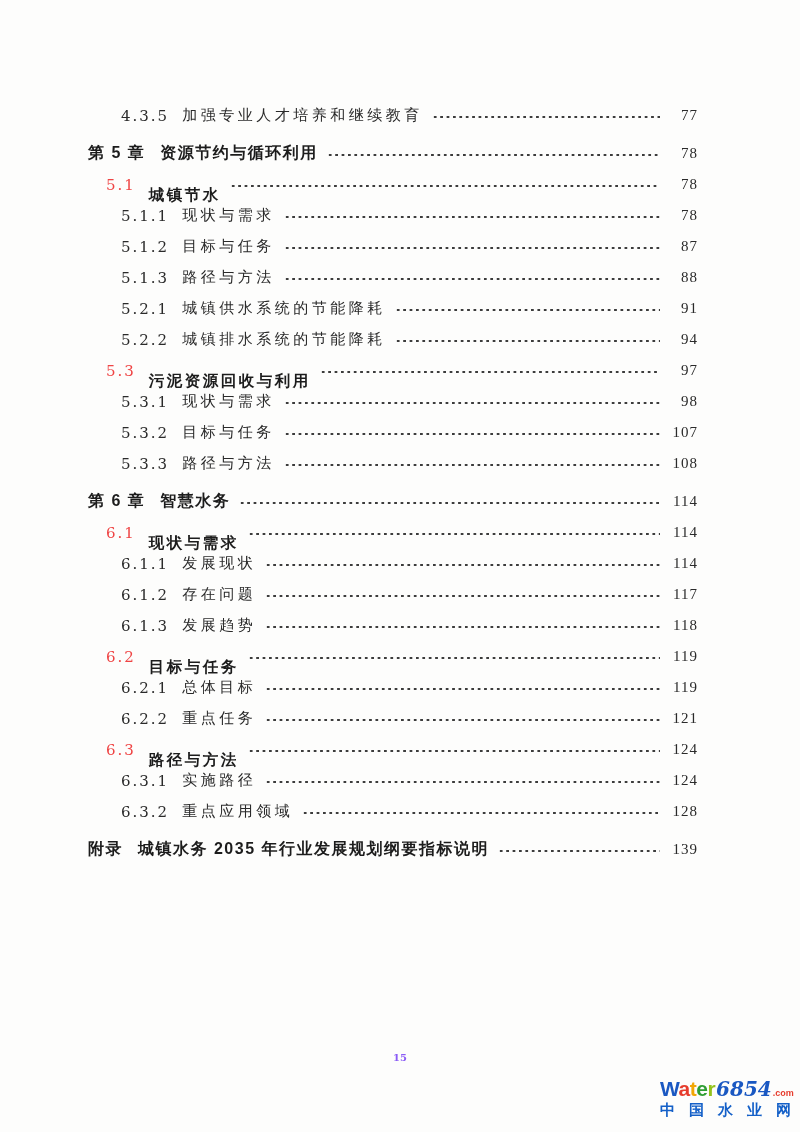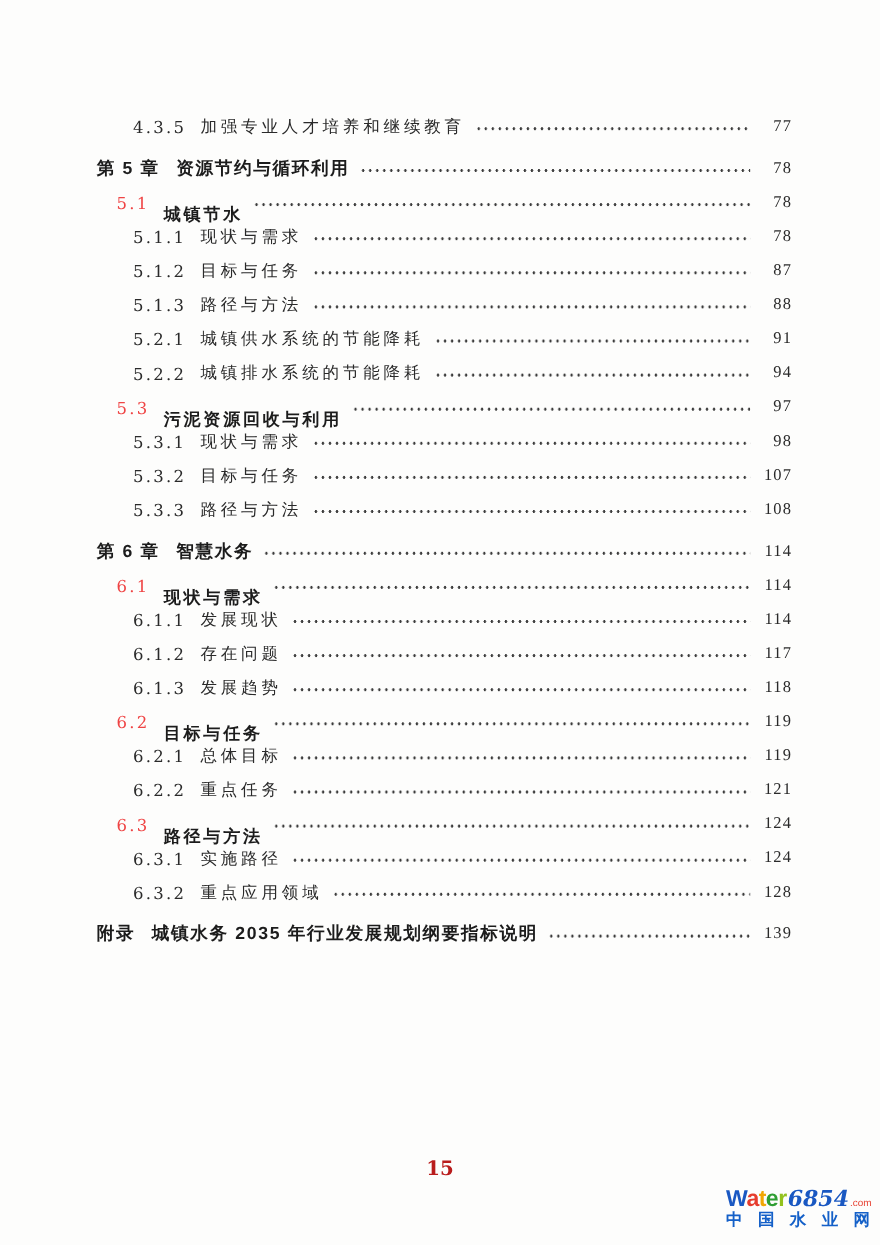--- a/index.html
+++ b/index.html
@@ -10,21 +10,21 @@
     overflow: hidden;
     font-family: "Liberation Serif", "DejaVu Serif", serif;
     color: #222;
   }
   .page {
     position: absolute;
     inset: 0;
   }
   .toc {
     position: absolute;
-    top: 100px; left: 88px; right: 80px;
+    top: 100px; left: 88px; right: 102px;
   }
   .toc-row {
     display: flex;
     align-items: center;
     height: 31px;
     white-space: nowrap;
   }
   .toc-row.lv1 { margin-top: 7px; }
   
   .toc-num {
@@ -79,23 +79,23 @@
     font-size: 15px;
     color: #2a2a2a;
     letter-spacing: 1px;
   }
   
   .folio {
     position: absolute;
     top: 1052px; left: 0; right: 0;
     text-align: center;
     font-family: "DejaVu Serif", serif;
-    font-size: 18px;
-    font-weight: 700;
-    color: #b91c1c;
+    font-size: 10px;
+    font-weight: 700;
+    color: #8b5cf6;
   }
   
   .logo {
     position: absolute;
     top: 1078px; right: 2px;
     width: 138px;
     margin-left: 39px;
   }
   .logo-line1 {
     display: flex;
@@ -111,21 +111,21 @@
   }
   .logo-number {
     font-family: "DejaVu Serif", serif;
     font-style: italic;
     font-weight: 700;
     font-size: 20px;
     margin-left: 1px;
   }
   .logo-tld {
     font-family: "Liberation Sans", "DejaVu Sans", sans-serif;
-    font-weight: 400;
+    font-weight: 700;
     font-size: 9px;
     margin-left: 1px;
   }
   .logo-subtitle {
     display: flex;
     justify-content: space-between;
     width: 131px;
     margin-top: 1px;
     font-family: "Liberation Sans", "DejaVu Sans", sans-serif;
     font-weight: 700;

